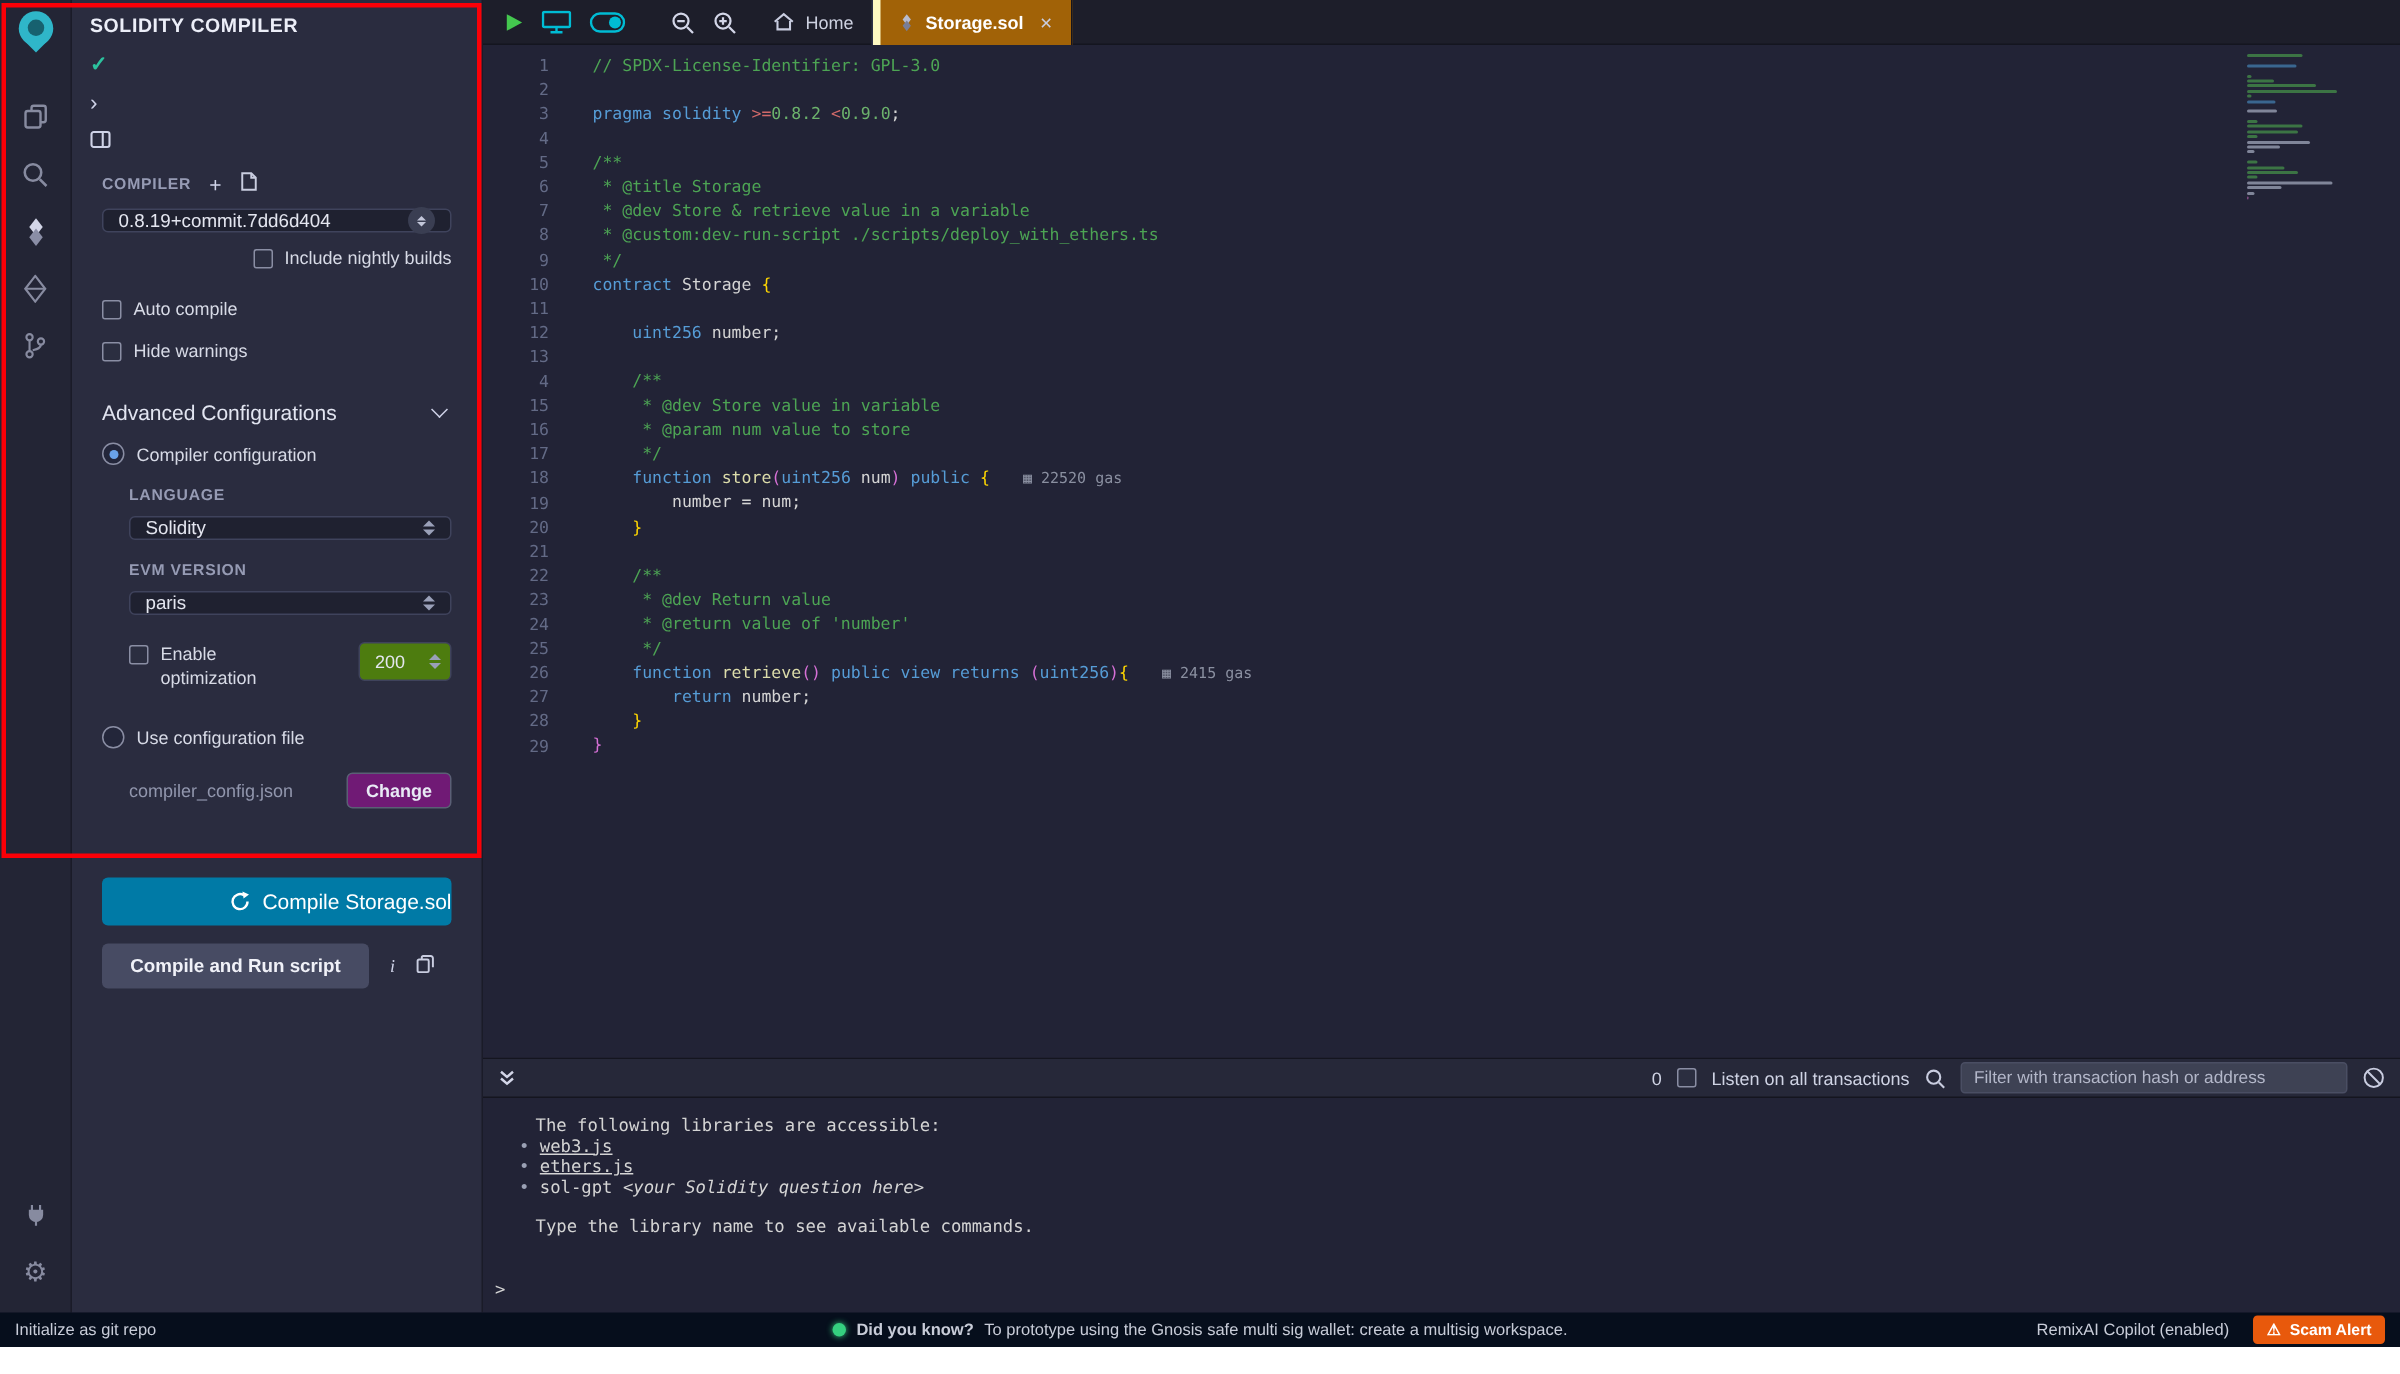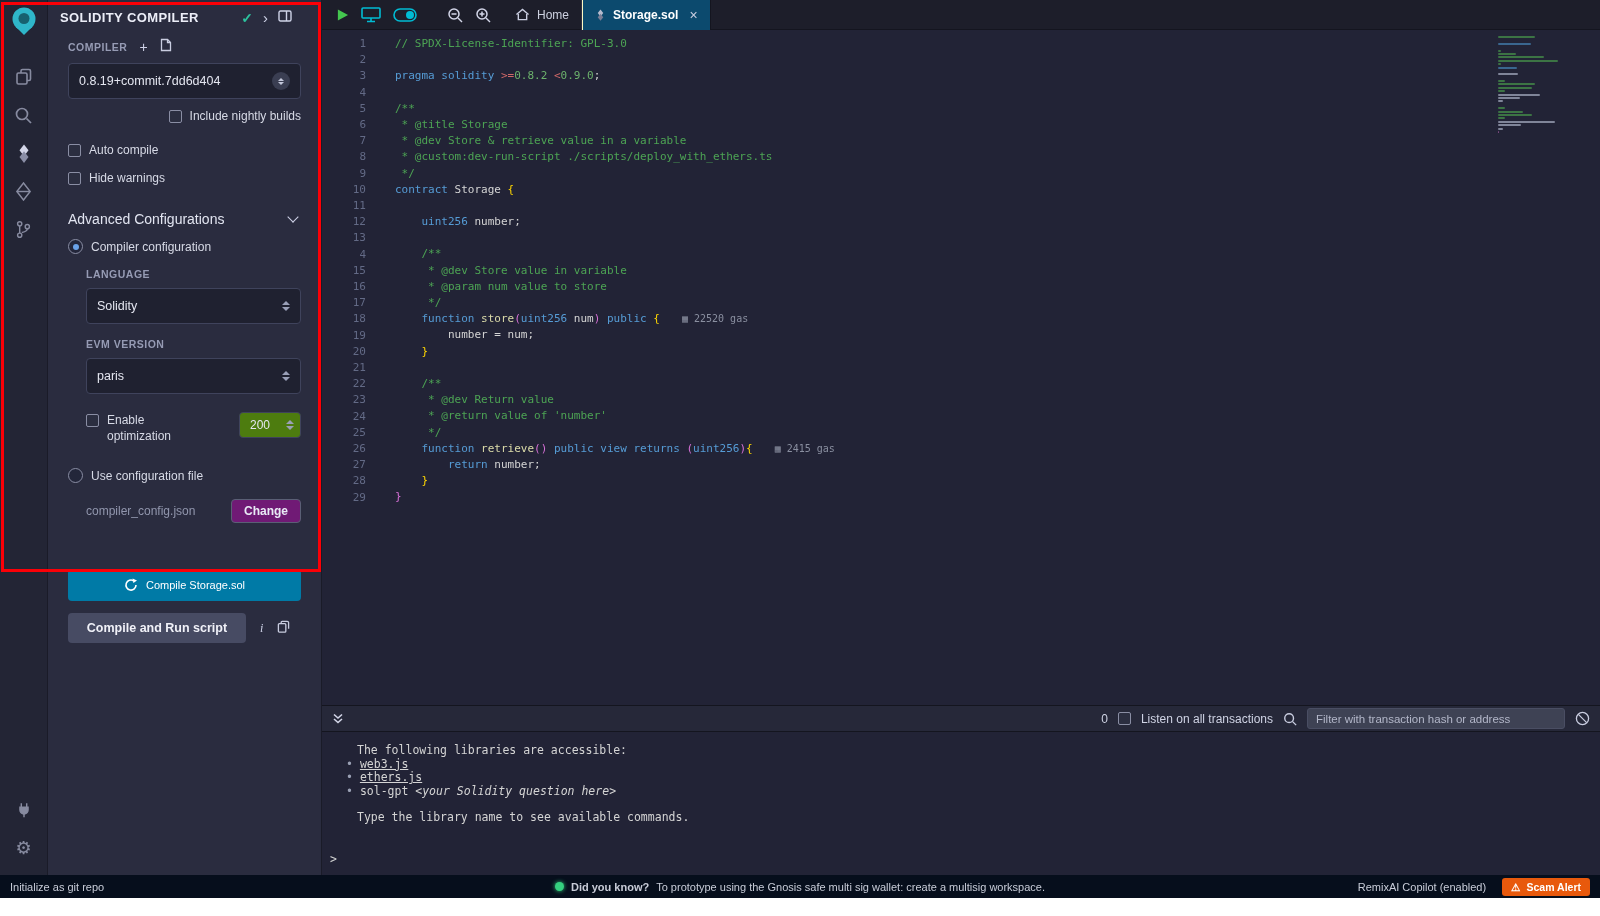--- a/index.html
+++ b/index.html
@@ -10,28 +10,28 @@
   
   .iconbar { width:48px; background:#232535; display:flex; flex-direction:column; align-items:center; padding-top:6px; border-right:1px solid #1a1b28; }
   .iconbar .logo { margin-bottom:18px; cursor:pointer; }
   .ib-btn { width:48px; height:38px; display:flex; align-items:center; justify-content:center; cursor:pointer; opacity:.75; }
   .ib-btn.active { opacity:1; }
   .ib-spacer { flex:1; }
   .gear-glyph { font-size:18px; color:#a9adc4; line-height:1; }
 
   
   .panel { width:274px; background:#2a2c3f; border-right:1px solid #1a1b28; padding:0 0 10px 0; font-size:12px; color:#d7dae6; overflow:hidden; }
-  .panel-header { display:flex; align-items:center; padding:9px 29px 4px 12px; gap:10px; }
+  .panel-header { display:flex; align-items:flex-start; padding:9px 29px 4px 12px; gap:10px;flex-direction:column; }
   .panel-title { font-size:13px; font-weight:700; letter-spacing:.4px; color:#eceef8; flex:1; }
   .check-glyph { color:#2cc29e; font-weight:700; font-size:14px; }
   .chev-glyph { color:#cfd3e8; font-size:15px; }
   .panel-body { padding:4px 20px 0 20px; }
   .compiler-row { display:flex; align-items:center; gap:12px; margin-top:4px; }
   .small-label { font-size:10.5px; letter-spacing:.5px; color:#969bb4; font-weight:700; }
-  .sel { margin-top:8px; height:36px; background:#1f2130; border:1px solid #3f435c; border-radius:4px; display:flex; align-items:center; padding:0 10px; color:#e4e6f0; font-size:12.5px; cursor:pointer; position:relative; }
+  .sel { margin-top:8px; height:16px; background:#1f2130; border:1px solid #3f435c; border-radius:4px; display:flex; align-items:center; padding:0 10px; color:#e4e6f0; font-size:12.5px; cursor:pointer; position:relative; }
   .sel .spin { margin-left:auto; display:flex; flex-direction:column; gap:2px; }
   .sel .spin i, .numspin i { display:block; width:0; height:0; border-left:4px solid transparent; border-right:4px solid transparent; }
   .sel .spin i.up, .numspin i.up { border-bottom:4px solid #9aa0b8; }
   .sel .spin i.down, .numspin i.down { border-top:4px solid #9aa0b8; }
   .ver-badge { margin-left:auto; width:18px; height:18px; border-radius:50%; background:#3a3e52; display:flex; flex-direction:column; align-items:center; justify-content:center; gap:1px; }
   .ver-badge i { display:block; width:0; height:0; border-left:3.5px solid transparent; border-right:3.5px solid transparent; }
   .ver-badge i.up { border-bottom:3.5px solid #c3c7da; }
   .ver-badge i.down { border-top:3.5px solid #c3c7da; }
   .cb-row { display:flex; align-items:center; gap:8px; margin-top:14px; cursor:pointer; }
   .cb-row.right { justify-content:flex-end; margin-top:10px; }
@@ -43,32 +43,32 @@
   .caret-down { width:8px; height:8px; border-right:1.8px solid #cfd3e8; border-bottom:1.8px solid #cfd3e8; transform:rotate(45deg); margin-right:4px; margin-top:-4px; }
   .sub { margin-left:18px; }
   .field-label { margin-top:14px; }
   .opt-row { display:flex; align-items:flex-start; gap:8px; margin-top:18px; }
   .opt-row .lbl2 { line-height:1.35; width:96px; cursor:pointer; }
   .numinput { margin-left:auto; width:62px; height:26px; background:#4d7c0f; border:1px solid #3f435c; border-radius:4px; display:flex; align-items:center; padding:0 6px 0 10px; color:#e4e6f0; }
   .numspin { margin-left:auto; display:flex; flex-direction:column; gap:2px; }
   .cfg-row { display:flex; align-items:center; margin-top:16px; }
   .cfg-name { color:#9196ad; }
   .btn-change { margin-left:auto; background:#701a75; border:1px solid #5a5f75; color:#e8eaf5; font-size:12px; font-weight:700; padding:4px 12px; border-radius:4px; cursor:pointer; }
-  .btn-compile { margin-top:46px; width:100%; height:32px; background:#007aa6; border:none; border-radius:4px; color:#ffffff; font-size:11px; display:flex; align-items:center; justify-content:center; gap:8px; cursor:pointer; font-family:"Liberation Sans",sans-serif; }
+  .btn-compile { margin-top:46px; width:100%; height:32px; background:#007aa6; border:none; border-radius:4px; color:#ffffff; font-size:14px; display:flex; align-items:center; justify-content:flex-end; gap:8px; cursor:pointer; font-family:"Liberation Sans",sans-serif; }
   .run-row { display:flex; align-items:center; margin-top:12px; gap:14px; }
   .btn-runscript { width:178px; height:30px; background:#474b63; border:none; border-radius:4px; color:#f0f1f8; font-size:12.5px; font-weight:700; cursor:pointer; font-family:"Liberation Sans",sans-serif; }
   .mini-ico { color:#cfd3e8; font-size:12px; cursor:pointer; font-style:italic; font-family:"Liberation Serif",serif; }
 
   
   .main { flex:1; display:flex; flex-direction:column; min-width:0; }
   .tabbar { height:30px; background:#1d1e2a; display:flex; align-items:center; border-bottom:1px solid #14151f; }
   .tb-actions { display:flex; align-items:center; gap:12px; padding:0 12px 0 14px; }
   .tb-sep { width:1px; height:30px; background:#2e3147; }
   .tab { height:30px; display:flex; align-items:center; gap:7px; padding:0 12px; color:#cdd1e0; font-size:12px; cursor:pointer; }
-  .tab.active { background:#0c4a6e; color:#ffffff; font-weight:700; border-right:1px solid #14151f; border-left:1px solid #fef9c3; }
+  .tab.active { background:#a16207; color:#ffffff; font-weight:700; border-right:1px solid #14151f; border-left:5px solid #fef9c3; }
   .tab .close { color:#c9cde0; font-size:14px; font-weight:400; margin-left:4px; }
   .tb-icon { display:flex; align-items:center; cursor:pointer; }
 
   
   .editor { flex:1; position:relative; background:#222336; overflow:hidden; display:flex; font-family:"DejaVu Sans Mono", monospace; font-size:11px; line-height:16.2px; }
   .gutter { width:58px; text-align:right; padding:6px 14px 0 0; color:#636a86; user-select:none; flex:none; }
   .code { padding:6px 0 0 15px; white-space:pre; flex:1; }
   .cl { height:16.2px; }
   .tk-cm { color:#4da454; }
   .tk-kw { color:#569cd6; }

